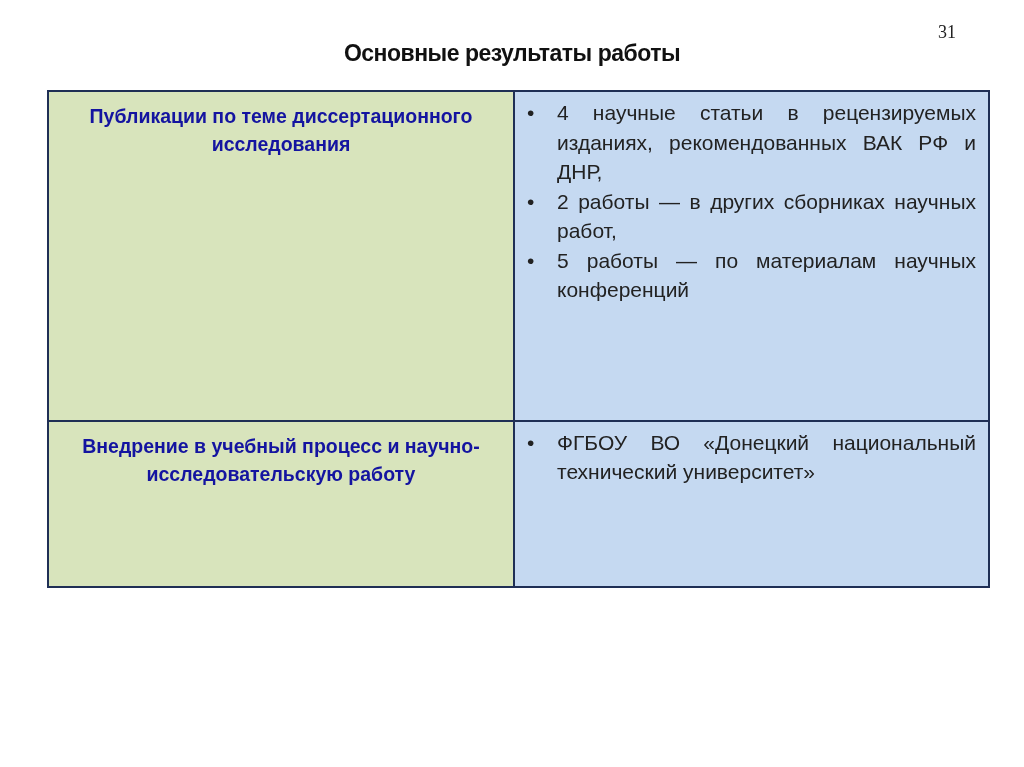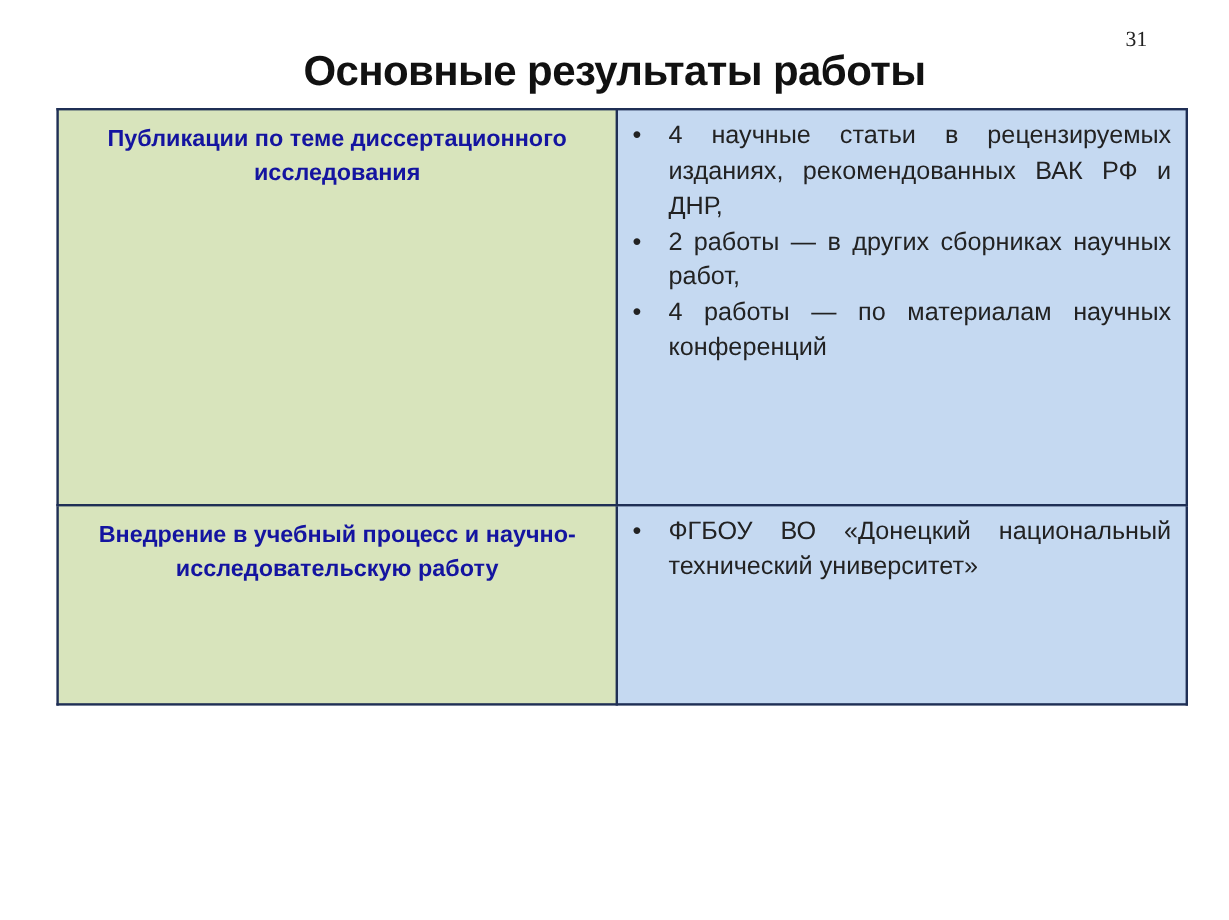--- a/index.html
+++ b/index.html
@@ -1,21 +1,21 @@
 <!DOCTYPE html>
 <html><head>
 <meta charset="utf-8">
 <style>
   html, body { margin:0; padding:0; }
   body { width:1024px; height:767px; background:#ffffff; position:relative; overflow:hidden;
          font-family:"Liberation Sans", sans-serif; }
   .page-num { position:absolute; left:938px; top:22px; font-family:"Liberation Serif", serif;
               font-size:18px; color:#222; }
   .title { position:absolute; left:0; width:1024px; top:40px; text-align:center;
-           font-size:35px; font-weight:bold; color:#111; letter-spacing:-0.5px; }
+           font-size:23px; font-weight:bold; color:#111; letter-spacing:-0.5px; }
   table.results { position:absolute; left:47px; top:90px; width:943px; height:498px;
                   border-collapse:collapse; table-layout:fixed; }
   table.results td { border:2px solid #1f2f55; vertical-align:top; padding:0; }
   td.left { background:#d8e4bc; width:464px; color:#1414a0; font-weight:bold;
             text-align:center; font-size:19.5px; line-height:28px; padding-top:10px !important; }
   td.right { background:#c5d9f1; color:#222; font-size:21px; line-height:29.5px;
              padding:6px 12px 0 6px !important; }
   td.left .txt { padding:0 16px; }
   ul { margin:0; padding:0; list-style:none; }
   li { position:relative; padding-left:36px; text-align:justify; text-align-last:left; }
@@ -33,21 +33,21 @@
 <table class="results">
   <tbody>
       <tr class="r1">
     <td class="left">
       <div class="txt">Публикации по теме диссертационного исследования</div>
     </td>
     <td class="right">
       <ul>
         <li><span class="bullet">•</span><span>4 научные статьи в рецензируемых изданиях, рекомендованных ВАК РФ и ДНР,</span></li>
         <li><span class="bullet">•</span><span>2 работы — в других сборниках научных работ,</span></li>
-        <li><span class="bullet">•</span><span>4 работы — по материалам научных конференций</span></li>
+        <li><span class="bullet">•</span><span>5 работы — по материалам научных конференций</span></li>
       </ul>
     </td>
   </tr>
   <tr class="r3">
     <td class="left">
       <div class="txt">Внедрение в учебный процесс и научно-исследовательскую работу</div>
     </td>
     <td class="right">
       <ul>
         <li><span class="bullet">•</span><span>ФГБОУ ВО «Донецкий национальный технический университет»</span></li>

